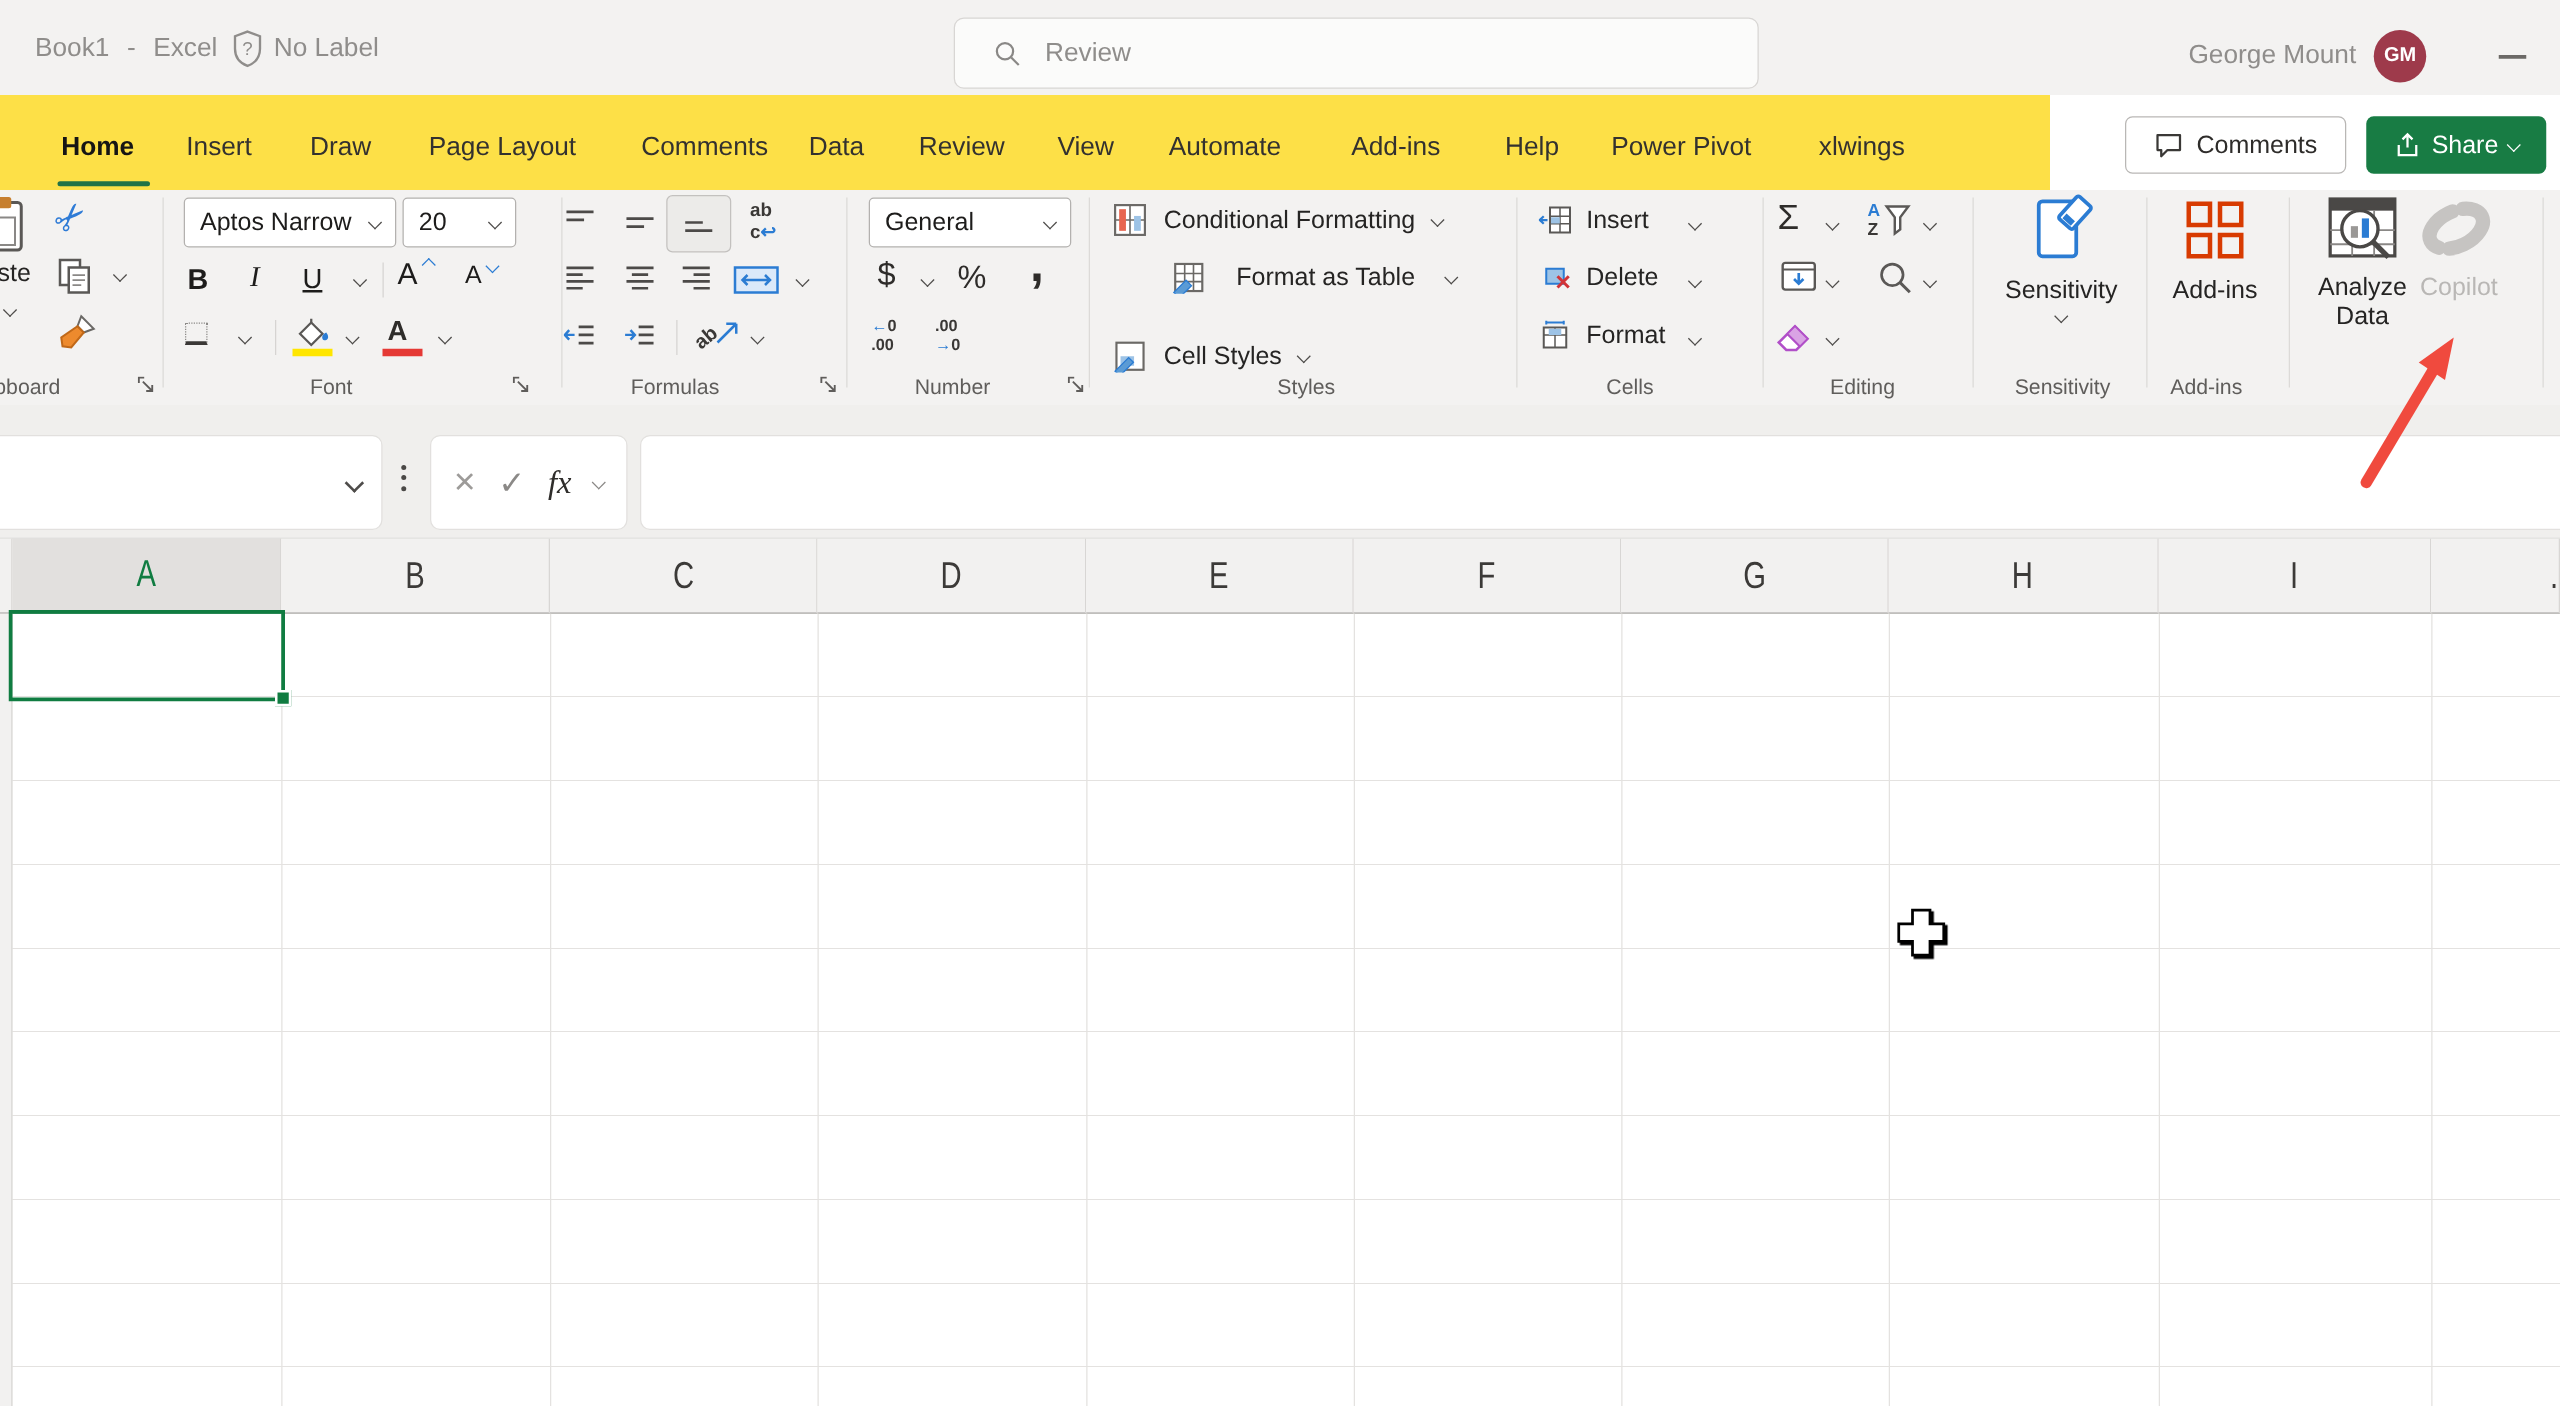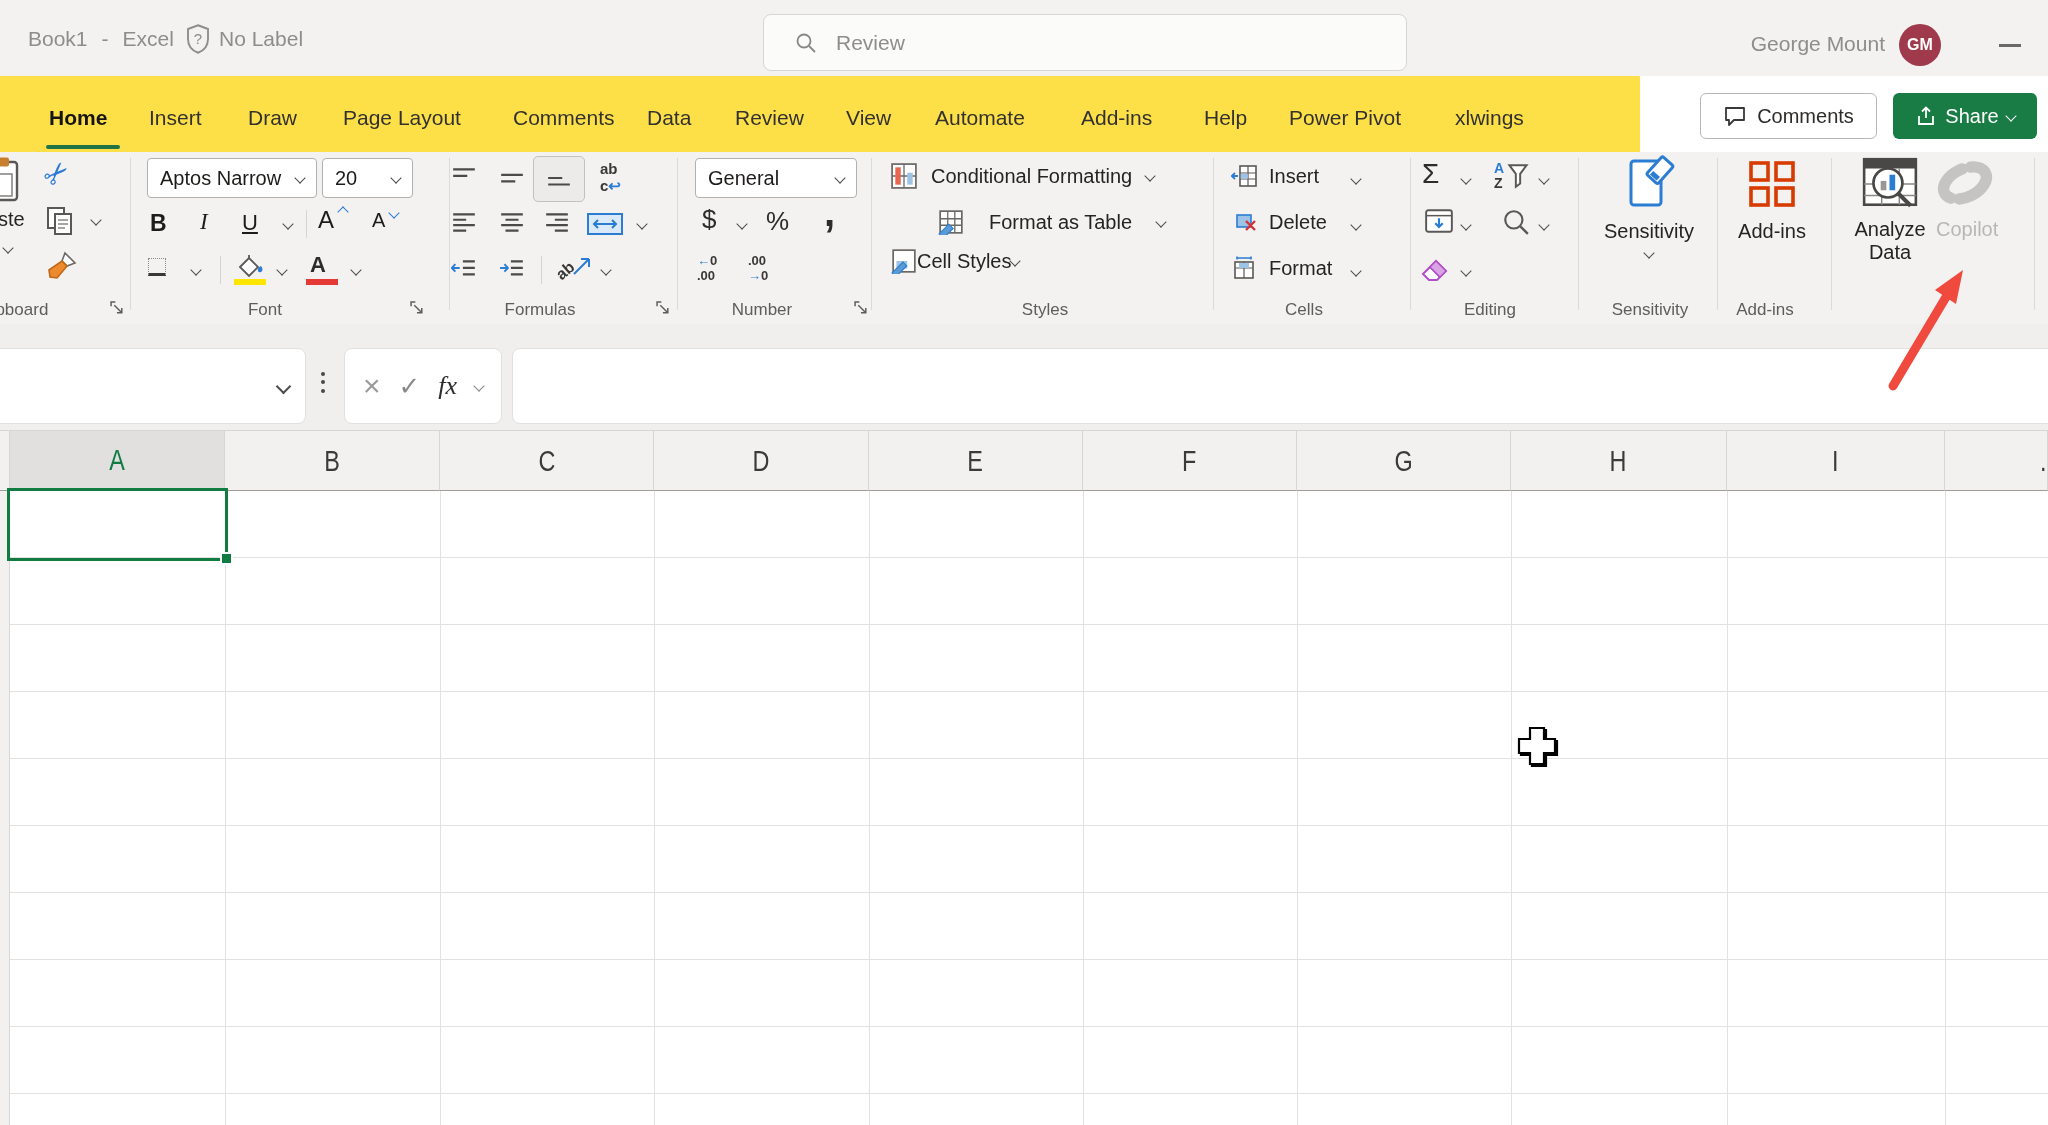--- a/index.html
+++ b/index.html
@@ -281,21 +281,21 @@
     </div>
     <div class="abs flex" style="left:938px;top:57px;gap:25px">
       <svg width="26" height="26" viewBox="0 0 24 24">
         <rect x="2" y="2" width="20" height="20" fill="#fff" stroke="#6b6966" stroke-width="1.6"></rect>
         <path d="M2 9 H22 M2 15 H22 M9 2 V22 M15.5 2 V22" stroke="#6b6966" stroke-width="1.2"></path>
         <path d="M1 23 l9 -9 4 4 -9 9 z" fill="#5b9bd5" stroke="#2b7cd3" stroke-width="1"></path>
       </svg>
       <span class="btxt">Format as Table</span>
       <span class="cv sm"></span>
     </div>
-    <div class="abs flex" style="left:891px;top:96px;">
+    <div class="abs flex" style="left:891px;top:120px;gap:14px">
       <svg width="26" height="26" viewBox="0 0 24 24">
         <rect x="2" y="2" width="20" height="20" fill="#fff" stroke="#6b6966" stroke-width="1.6"></rect>
         <rect x="5" y="12" width="10" height="7" fill="#9dc3e6"></rect>
         <path d="M1 23 l10 -10 3.5 3.5 -10 10 z" fill="#5b9bd5" stroke="#2b7cd3" stroke-width="1"></path>
       </svg>
       <span class="btxt">Cell Styles</span>
       <span class="cv sm"></span>
     </div>
     <div class="grplbl" style="left:995px">Styles</div>
 

